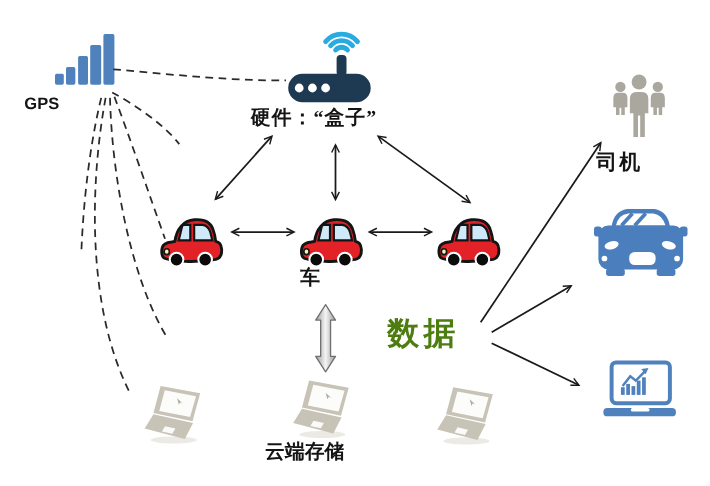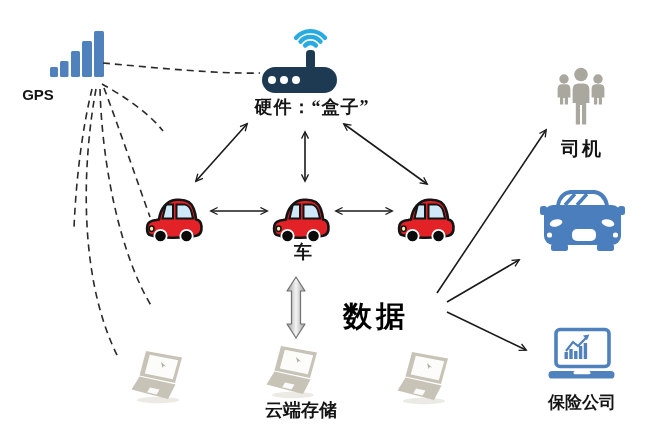--- a/index.html
+++ b/index.html
@@ -8,30 +8,30 @@
     width:645px;height:442px;
     background:#ffffff;
     overflow:hidden;
     font-family:"Liberation Sans", sans-serif;
   }
   .stage svg{position:absolute;left:0;top:0;}
   .lbl{
     position:absolute;
     font-weight:bold;
     color:#141414;
-    text-align:center;
+    text-align:left;
     white-space:nowrap;
     line-height:1.1;
   }
   .serif{font-family:"Liberation Serif", serif;}
   .sans{font-family:"Liberation Sans", sans-serif;}
   #lbl-gps      {left:18px;  top:87px;  width:40px;  font-size:15px; text-align:center;}
   #lbl-hardware {left:228px; top:98px;  width:168px; font-size:18px; letter-spacing:1px;}
   #lbl-car      {left:273px; top:243px; width:60px;  font-size:18px;}
-  #lbl-data     {left:338px; top:289px; width:76px;  font-size:29px; letter-spacing:4px; color:#000000;margin-top:12px;}
+  #lbl-data     {left:352px; top:289px; width:76px;  font-size:29px; letter-spacing:4px; color:#4d7c0f;}
   #lbl-cloud    {left:241px; top:401px; width:120px; font-size:18px;}
   #lbl-driver   {left:542px; top:139px; width:80px;  font-size:19px; letter-spacing:2px;}
   #lbl-factory  {left:543px; top:263px; width:80px;  font-size:19px; letter-spacing:2px;}
   #lbl-insurance{left:536px; top:394px; width:92px;  font-size:17px;}
 </style>
 </head>
 <body>
 
 <div class="stage">
 
@@ -167,15 +167,14 @@
       <rect x="573.5" y="371" width="17" height="3.2" rx="1.5" fill="#ffffff"></rect>
     </g>
   </svg>
 
   <div id="lbl-gps" class="lbl sans">GPS</div>
   <div id="lbl-hardware" class="lbl serif">硬件：“盒子”</div>
   <div id="lbl-car" class="lbl serif">车</div>
   <div id="lbl-data" class="lbl serif">数据</div>
   <div id="lbl-cloud" class="lbl serif">云端存储</div>
   <div id="lbl-driver" class="lbl serif">司机</div>
-  <div id="lbl-insurance" class="lbl serif">保险公司</div>
 
 </div>
 
 </body></html>

